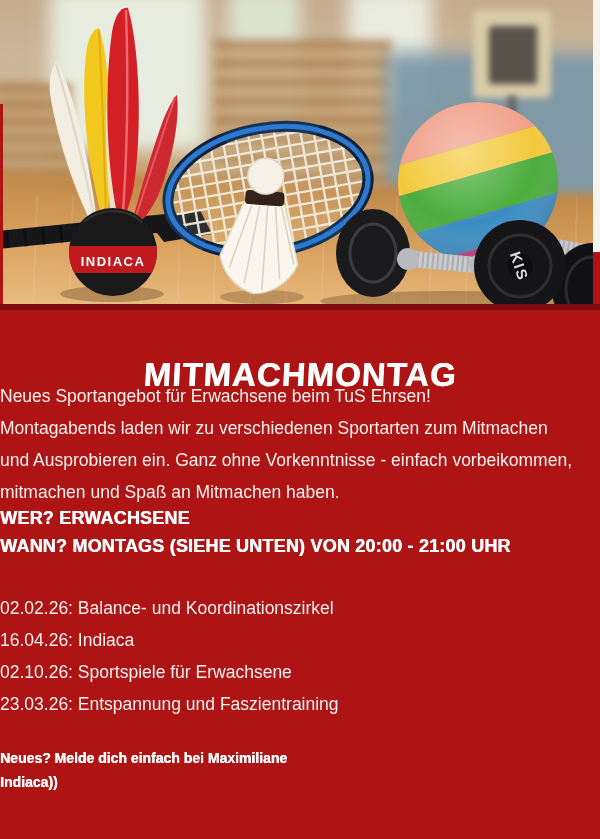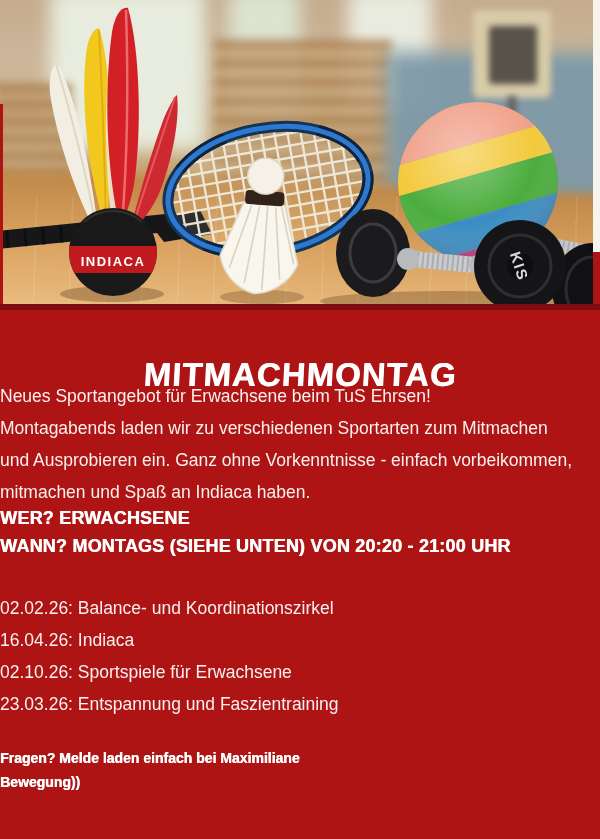--- a/index.html
+++ b/index.html
@@ -196,34 +196,34 @@
   <div class="divider"></div>
 
   <div class="red-section">
 
     <h1 class="title">MITMACHMONTAG</h1>
 
     <div class="intro">
       <span class="line">Neues Sportangebot für Erwachsene beim TuS Ehrsen!</span>
       <span class="line">Montagabends laden wir zu verschiedenen Sportarten zum Mitmachen</span>
       <span class="line">und Ausprobieren ein. Ganz ohne Vorkenntnisse - einfach vorbeikommen,</span>
-      <span class="line">mitmachen und Spaß an Indiaca haben.</span>
+      <span class="line">mitmachen und Spaß an Mitmachen haben.</span>
     </div>
 
     <div class="details">
       <span class="line">WER? ERWACHSENE</span>
-      <span class="line">WANN? MONTAGS (SIEHE UNTEN) VON 20:20 - 21:00 UHR</span>
+      <span class="line">WANN? MONTAGS (SIEHE UNTEN) VON 20:00 - 21:00 UHR</span>
     </div>
 
     <div class="schedule">
       <span class="line">02.02.26: Balance- und Koordinationszirkel</span>
       <span class="line">16.04.26: Indiaca</span>
       <span class="line">02.10.26: Sportspiele für Erwachsene</span>
       <span class="line">23.03.26: Entspannung und Faszientraining</span>
     </div>
 
     <div class="contact">
-      <span class="line">Fragen? Melde laden einfach bei Maximiliane</span>
-      <span class="line">Bewegung))</span>
+      <span class="line">Neues? Melde dich einfach bei Maximiliane</span>
+      <span class="line">Indiaca))</span>
     </div>
 
   </div>
 </div>
 
 </body></html>

